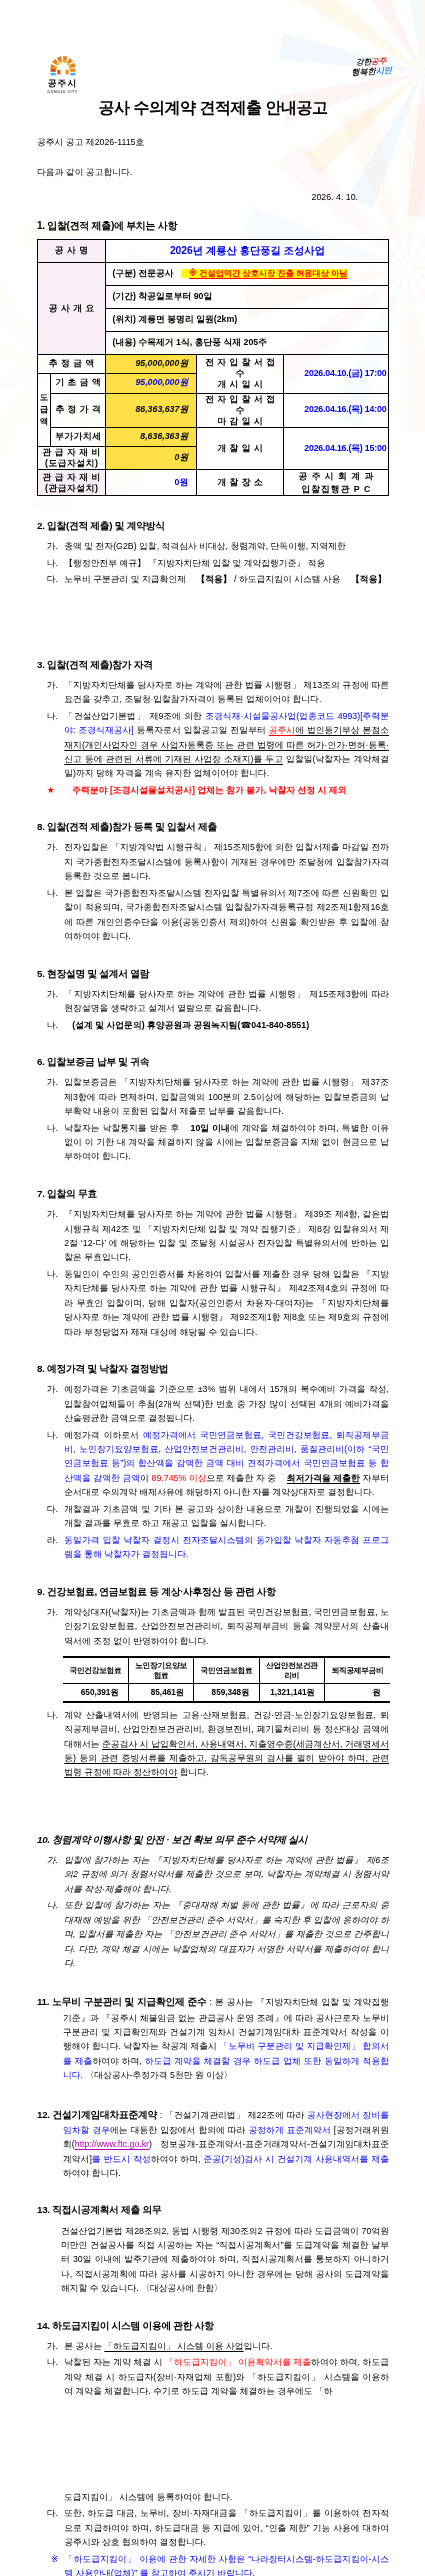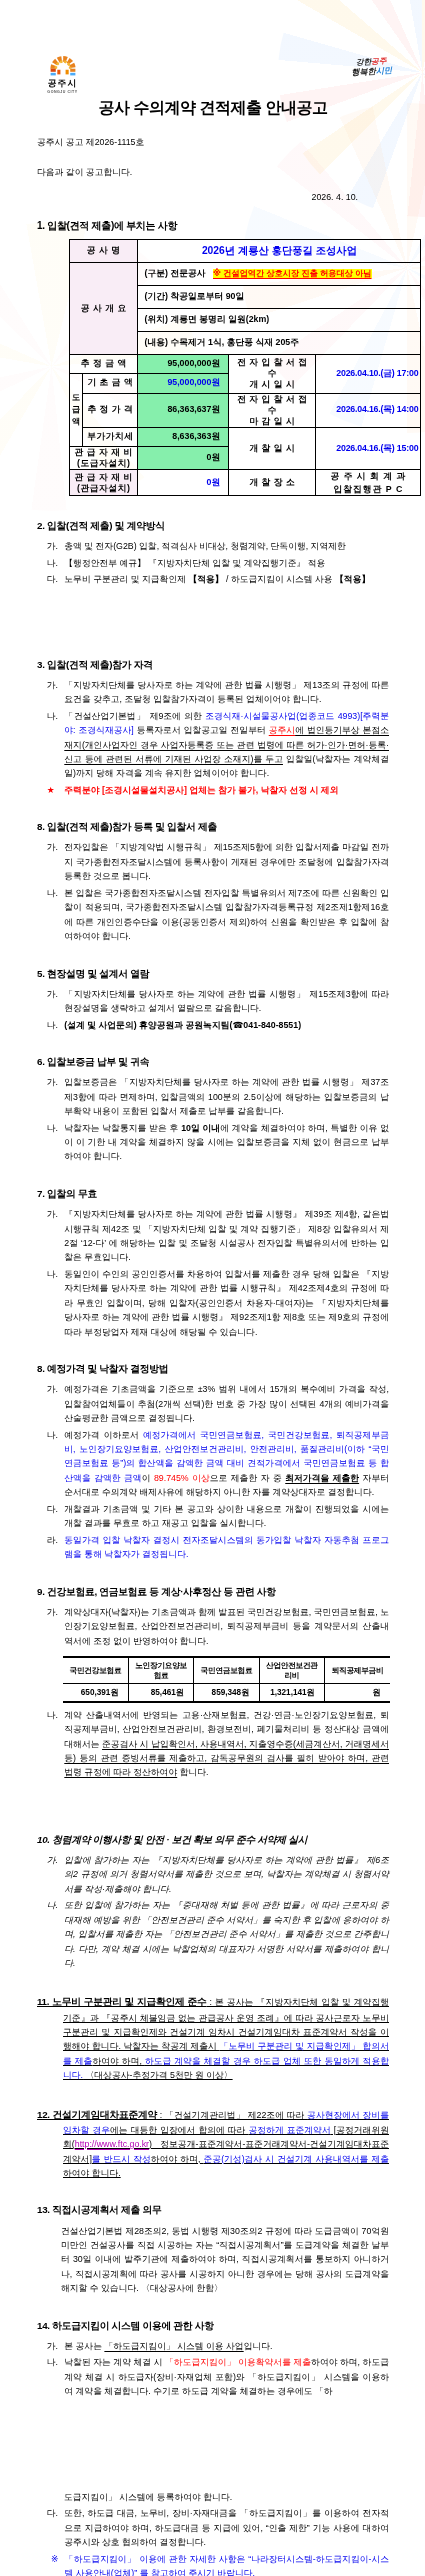--- a/index.html
+++ b/index.html
@@ -31,42 +31,42 @@
   .doc-title{padding-top:98px;text-align:center;font-size:16px;font-weight:800;letter-spacing:-0.5px;}
   .notice-no{margin-top:17.5px;font-size:8.8px;}
   .intro-line{margin-top:18px;font-size:8.8px;}
   .date-line{margin-top:13.4px;text-align:right;padding-right:31px;font-size:8.8px;}
   .issuer-line{margin-top:3.1px;text-align:right;padding-right:1px;font-size:10.8px;font-weight:700;letter-spacing:3.6px;}
   
   .sec{margin-top:0;}
   .sec-heading{font-size:9.8px;font-weight:800;margin:24px 0 6.2px 0;letter-spacing:-0.3px;}
   .sec1-heading{font-size:10px;font-weight:700;margin:17.5px 0 5.2px 0;letter-spacing:-0.3px;}
   .sec-inline{margin:24px 0 6.2px 0;padding-left:26px;text-indent:-26px;text-align:justify;
-              font-size:8.8px;line-height:1.64;text-decoration:underline;}
+              font-size:8.8px;line-height:1.64;}
   .sec-title-inline{font-weight:800;font-size:9.8px;letter-spacing:-0.3px;}
   .item{display:flex;margin:2.1px 0;font-size:8.8px;line-height:1.64;}
   .item .lbl{flex:0 0 17.5px;margin-left:9.8px;}
   .item .txt{flex:1;text-align:justify;}
   .item.note .lbl{flex:0 0 13.4px;margin-left:14px;}
   .para{font-size:8.8px;line-height:1.64;text-align:justify;margin:2.1px 0;}
   .ind-text{padding-left:27px;}
   .ind-body{padding-left:24px;}
-  .bld{font-weight:800;}
+  .bld{font-weight:800;padding-left:8px;}
   .und{text-decoration:underline;text-underline-offset:1.5px;}
   .hl{background:#FFFF00;}
   .c-blue{color:#0000EE;}
   .c-red{color:#FF0000;}
   .c-link{color:#B400B4;}
   
   .t1{border-collapse:collapse;margin-top:4.1px;width:352px;table-layout:fixed;
-      font-size:8.8px;font-weight:700;margin-left:32px;}
+      font-size:8.8px;font-weight:700;}
   .t1 td{border:0.5px solid #000;padding:0 2.1px;vertical-align:middle;}
   .t1{border:1px solid #000;}
   .pink{background:#F9EDF6;}
-  .gray{background:#86efac;}
+  .gray{background:#fde047;font-style:italic;}
   .t1 .hd{text-align:center;letter-spacing:0.5px;}
   .t1 .pre{white-space:pre-line;line-height:1.25;}
   .t1 .proj{text-align:center;font-size:10.3px;font-weight:800;color:#0000EE;}
   .t1 .ov{text-align:left;padding-left:6.2px;}
   .t1 .ov .note{font-size:8.2px;}
   .t1 .money{text-align:right;padding-right:8.2px;}
   .t1 .date{color:#0000EE;text-align:right;font-weight:800;letter-spacing:-0.2px;}
   .t1 .vert{white-space:pre-line;line-height:1.5;font-size:8.2px;text-align:center;}
   .t1 .place{text-align:center;letter-spacing:1px;line-height:1.4;}
   

